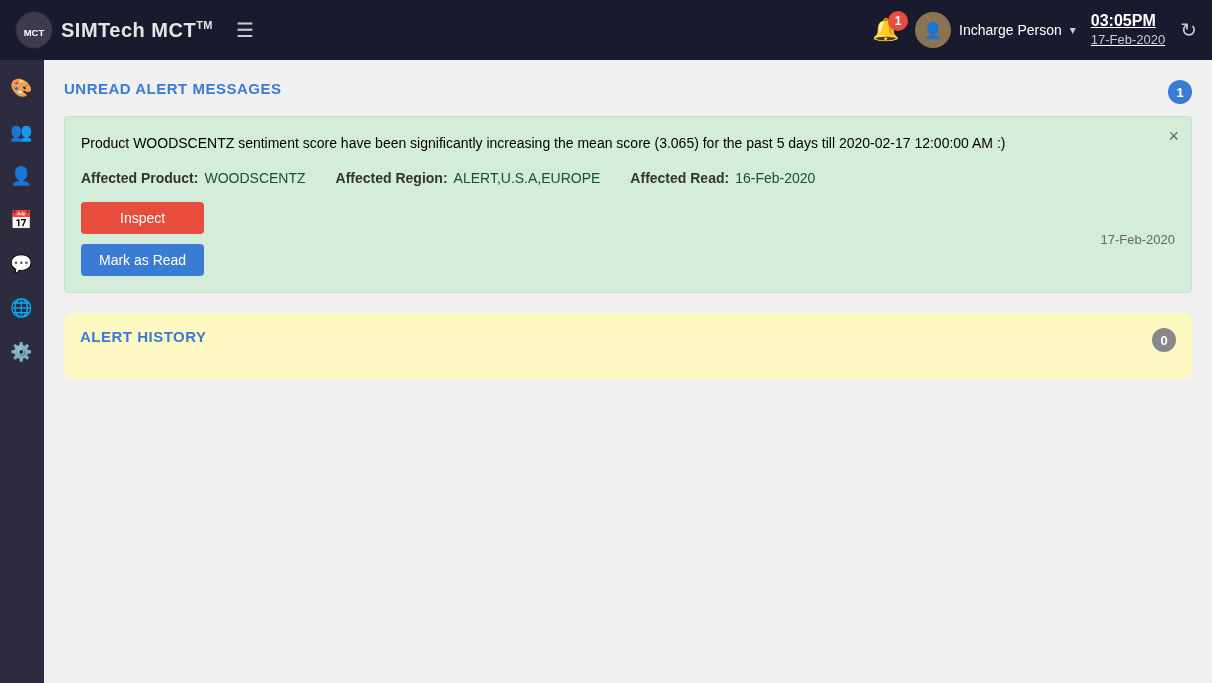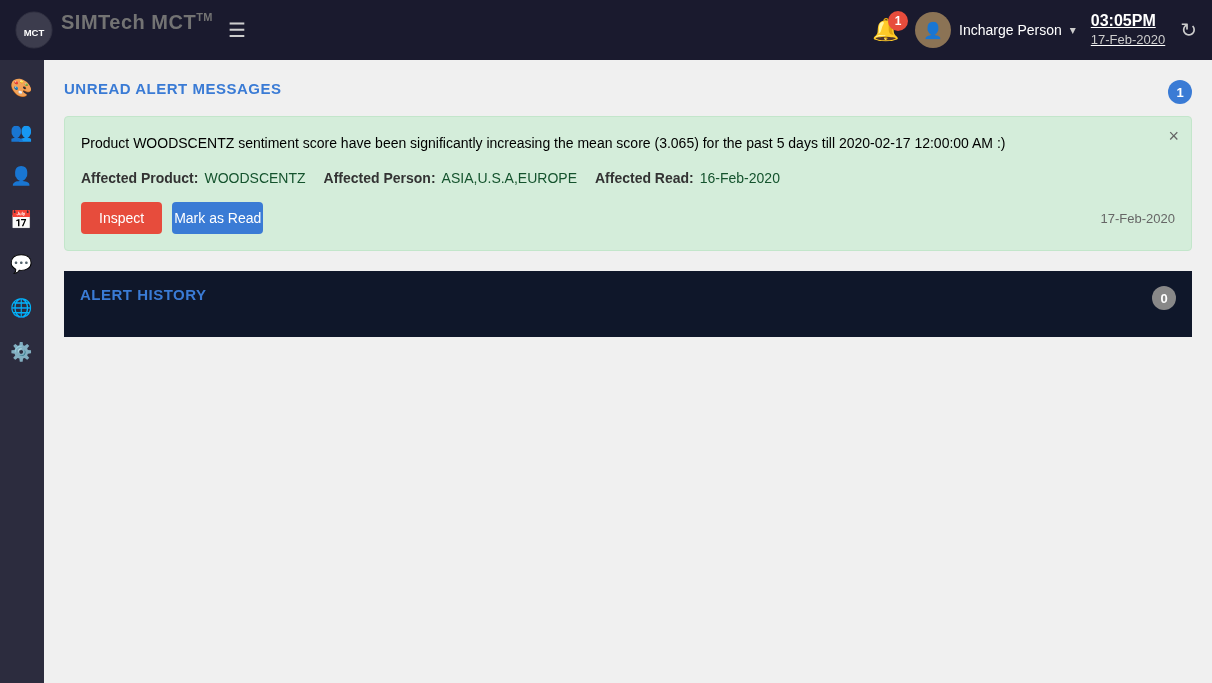--- a/index.html
+++ b/index.html
@@ -10,31 +10,32 @@
       background: #1a1a2e;
       height: 60px;
       display: flex;
       align-items: center;
       padding: 0 15px;
       color: white;
       position: relative;
     }
     .navbar-logo {
       display: flex;
-      margin-right: 0;
+      align-items: center;
+      margin-right: 8px;
     }
     .navbar-logo-icon {
       width: 38px;
       height: 38px;
       margin-right: 8px;
     }
     .navbar-title {
       font-size: 20px;
       font-weight: bold;
-      color: #737373;
+      color: #e5e5e5;
       letter-spacing: 0.5px;
     }
     .navbar-title sup {
       font-size: 11px;
     }
     .navbar-menu-icon {
       margin-left: 15px;
       cursor: pointer;
       font-size: 20px;
       color: #ccc;
@@ -198,21 +199,21 @@
     }
     .alert-message {
       font-size: 14px;
       color: #000000;
       margin-bottom: 16px;
       line-height: 1.5;
       padding-right: 20px;
     }
     .alert-fields {
       display: flex;
-      gap: 18px;
+      gap: 30px;
       margin-bottom: 16px;
       flex-wrap: wrap;
     }
     .alert-field {
       display: flex;
       gap: 6px;
       align-items: baseline;
     }
     .alert-field-label {
       font-size: 14px;
@@ -224,49 +225,50 @@
       color: #14532d;
     }
     .alert-actions {
       display: flex;
       align-items: center;
       justify-content: space-between;
     }
     .alert-buttons {
       display: flex;
       gap: 10px;
+      flex-direction: column;
     }
     .btn-inspect {
       background: #e74c3c;
       color: white;
       border: none;
       border-radius: 4px;
       padding: 8px 18px;
       font-size: 14px;
       cursor: pointer;
       font-weight: normal;
     }
     .btn-mark-read {
       background: #3a7bd5;
       color: white;
       border: none;
       border-radius: 4px;
-      padding: 8px 2px;
+      padding: 8px 18px;
       font-size: 14px;
       cursor: pointer;
     }
     .alert-date {
       font-size: 13px;
       color: #666;
     }
 
     
     .section-divider {
-      background: #0f172a;
-      border-radius: 0;
+      background: #fef9c3;
+      border-radius: 8px;
       padding: 15px 16px;
     }
   </style>
 </head>
 <body>
 
 <div class="navbar">
   <div class="navbar-logo">
     <svg class="navbar-logo-icon" viewBox="0 0 40 40">
       <circle cx="20" cy="20" r="19" fill="#fff" opacity="0.15" stroke="#aaa" stroke-width="1"></circle>
@@ -319,22 +321,22 @@
 
     <div class="alert-card">
       <span class="alert-close">×</span>
       <p class="alert-message">Product WOODSCENTZ sentiment score have been significantly increasing the mean score (3.065) for the past 5 days till 2020-02-17 12:00:00 AM :)</p>
       <div class="alert-fields">
         <div class="alert-field">
           <span class="alert-field-label">Affected Product:</span>
           <span class="alert-field-value">WOODSCENTZ</span>
         </div>
         <div class="alert-field">
-          <span class="alert-field-label">Affected Person:</span>
-          <span class="alert-field-value">ASIA,U.S.A,EUROPE</span>
+          <span class="alert-field-label">Affected Region:</span>
+          <span class="alert-field-value">ALERT,U.S.A,EUROPE</span>
         </div>
         <div class="alert-field">
           <span class="alert-field-label">Affected Read:</span>
           <span class="alert-field-value">16-Feb-2020</span>
         </div>
       </div>
       <div class="alert-actions">
         <div class="alert-buttons">
           <button class="btn-inspect">Inspect</button>
           <button class="btn-mark-read">Mark as Read</button>

